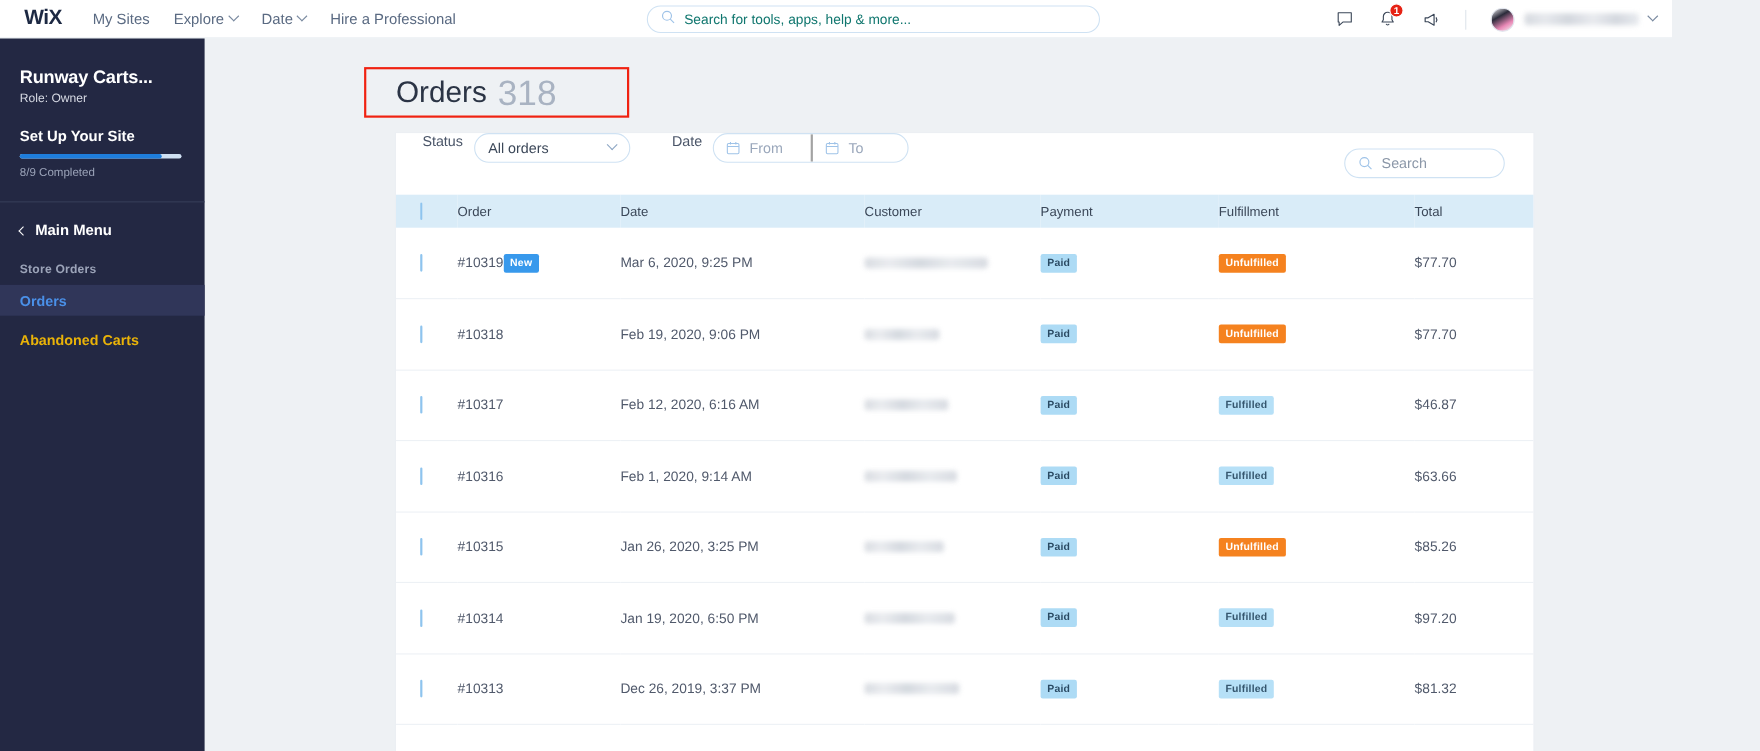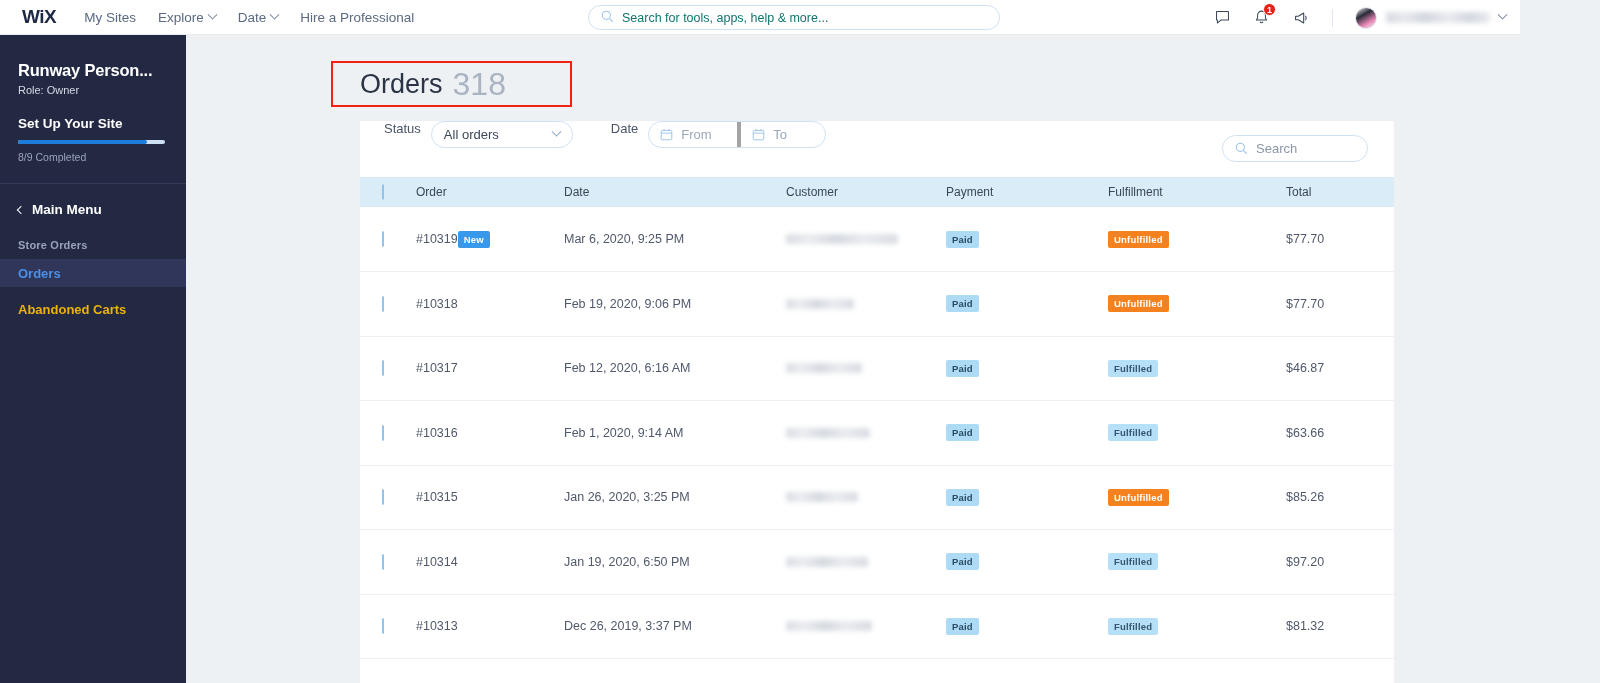--- a/index.html
+++ b/index.html
@@ -148,21 +148,21 @@
   }
   .date-label { margin-left: 38px; }
   .date-group {
     margin-left: 10px; display: flex;
     border: 1px solid #cfe2f3; border-radius: 14px; height: 27px; overflow: hidden;
   }
   .date-field {
     width: 88px; display: flex; align-items: center; gap: 8px;
     padding: 0 11px; cursor: pointer;
   }
-  .date-field + .date-field { border-left: 4px solid #a3a3a3; }
+  .date-field + .date-field { border-left: 2px solid #a3a3a3; }
   .date-ph { font-size: 13px; color: #9aa7bb; }
   .search-box {
     position: absolute; right: 26px; top: 14px;
     width: 146px; height: 27px;
     border: 1px solid #cfe2f3; border-radius: 14px;
     display: flex; align-items: center; padding: 0 12px; gap: 8px;
   }
   .search-ph { font-size: 13px; color: #8b97a8; }
 
   
@@ -259,21 +259,21 @@
     <span class="divider-v"></span>
     <span class="user-cluster">
       <span class="avatar"></span>
       <span class="user-name-blur"></span>
       <span class="caret"></span>
     </span>
   </div>
 </div>
 
 <div class="sidebar">
-  <div class="site-title">Runway Person...</div>
+  <div class="site-title">Runway Carts...</div>
   <div class="site-role">Role: Owner</div>
   <div class="setup-title">Set Up Your Site</div>
   <div class="progress-track">
     <div class="progress-fill" id="progfill" style="width: 88%;"></div>
   </div>
   <div class="progress-label">8/9 Completed</div>
   <div class="side-sep"></div>
   <div class="main-menu">
     <span class="back-arrow"></span>
     <span>Main Menu</span>

